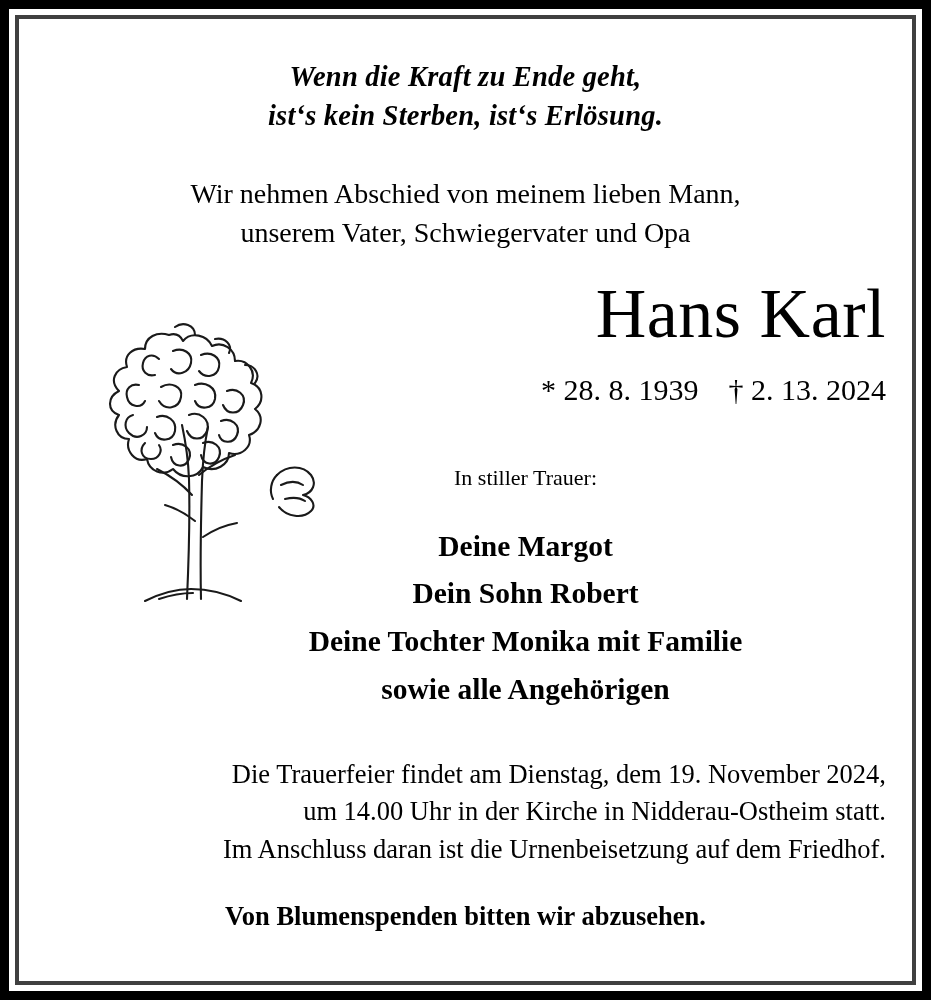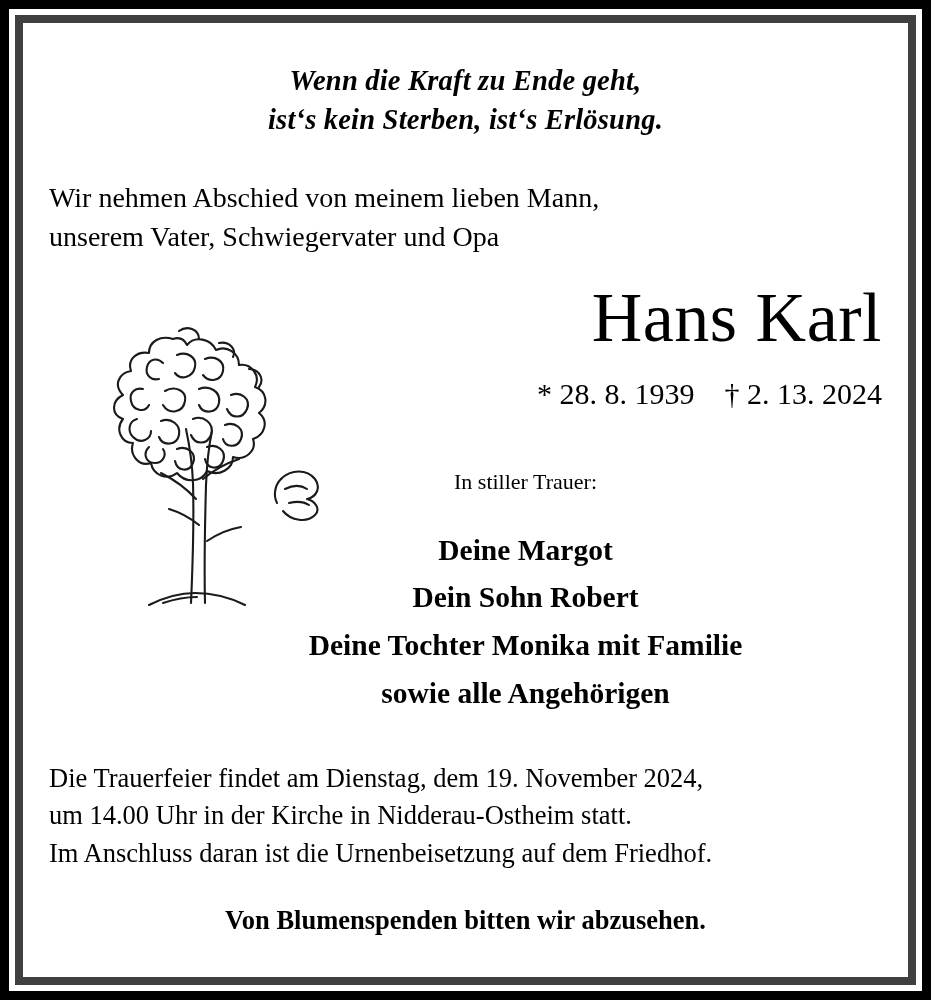--- a/index.html
+++ b/index.html
@@ -20,37 +20,37 @@
     width: 931px;
     height: 1000px;
     background: #ffffff;
     border: 9px solid #000000;
     padding: 6px;
   }
   .notice-inner {
     box-sizing: border-box;
     width: 100%;
     height: 100%;
-    border: 8px solid #404040;
+    border: 4px solid #404040;
     padding: 28px 26px 18px 26px;
     position: relative;
   }
 
   .verse {
     text-align: center;
     font-style: italic;
     font-weight: bold;
     font-size: 28.5px;
     line-height: 1.38;
     letter-spacing: 0.2px;
     margin-top: 10px;
   }
 
   .intro {
-    text-align: left;
+    text-align: center;
     font-size: 28px;
     line-height: 1.42;
     margin-top: 38px;
   }
 
   .middle {
     position: relative;
     margin-top: 24px;
     min-height: 330px;
   }
@@ -99,21 +99,21 @@
   .mourners {
     text-align: center;
     font-weight: bold;
     font-size: 29.5px;
     line-height: 1.62;
     margin-top: 32px;
     padding-left: 120px;
   }
 
   .details {
-    text-align: left;
+    text-align: right;
     font-size: 26.5px;
     line-height: 1.42;
     margin-top: 42px;
   }
 
   .flowers {
     text-align: center;
     font-size: 26.5px;
     margin-top: 32px;
     font-weight: bold;

